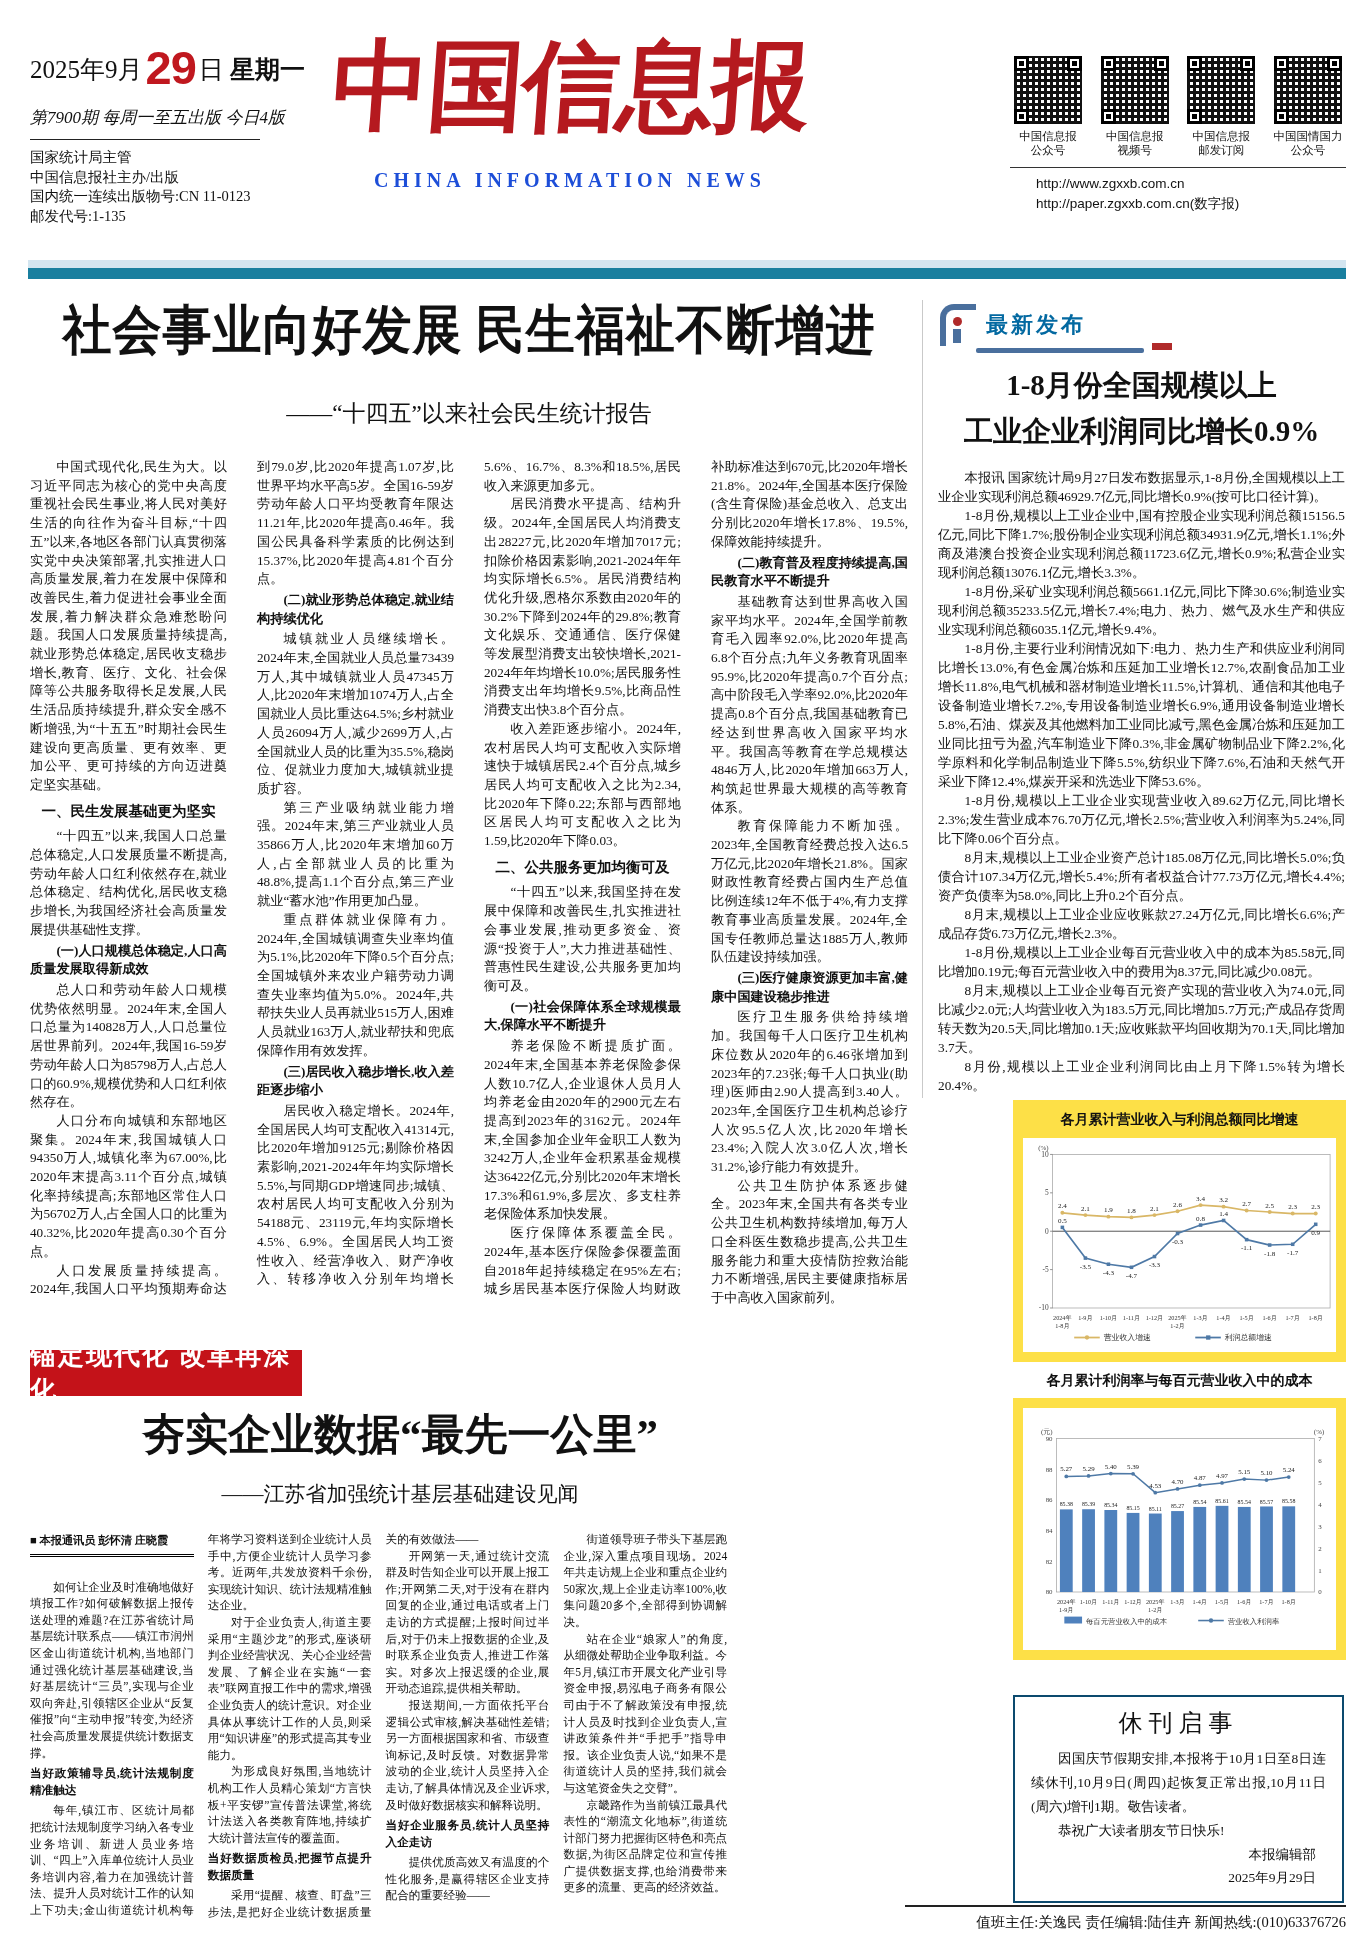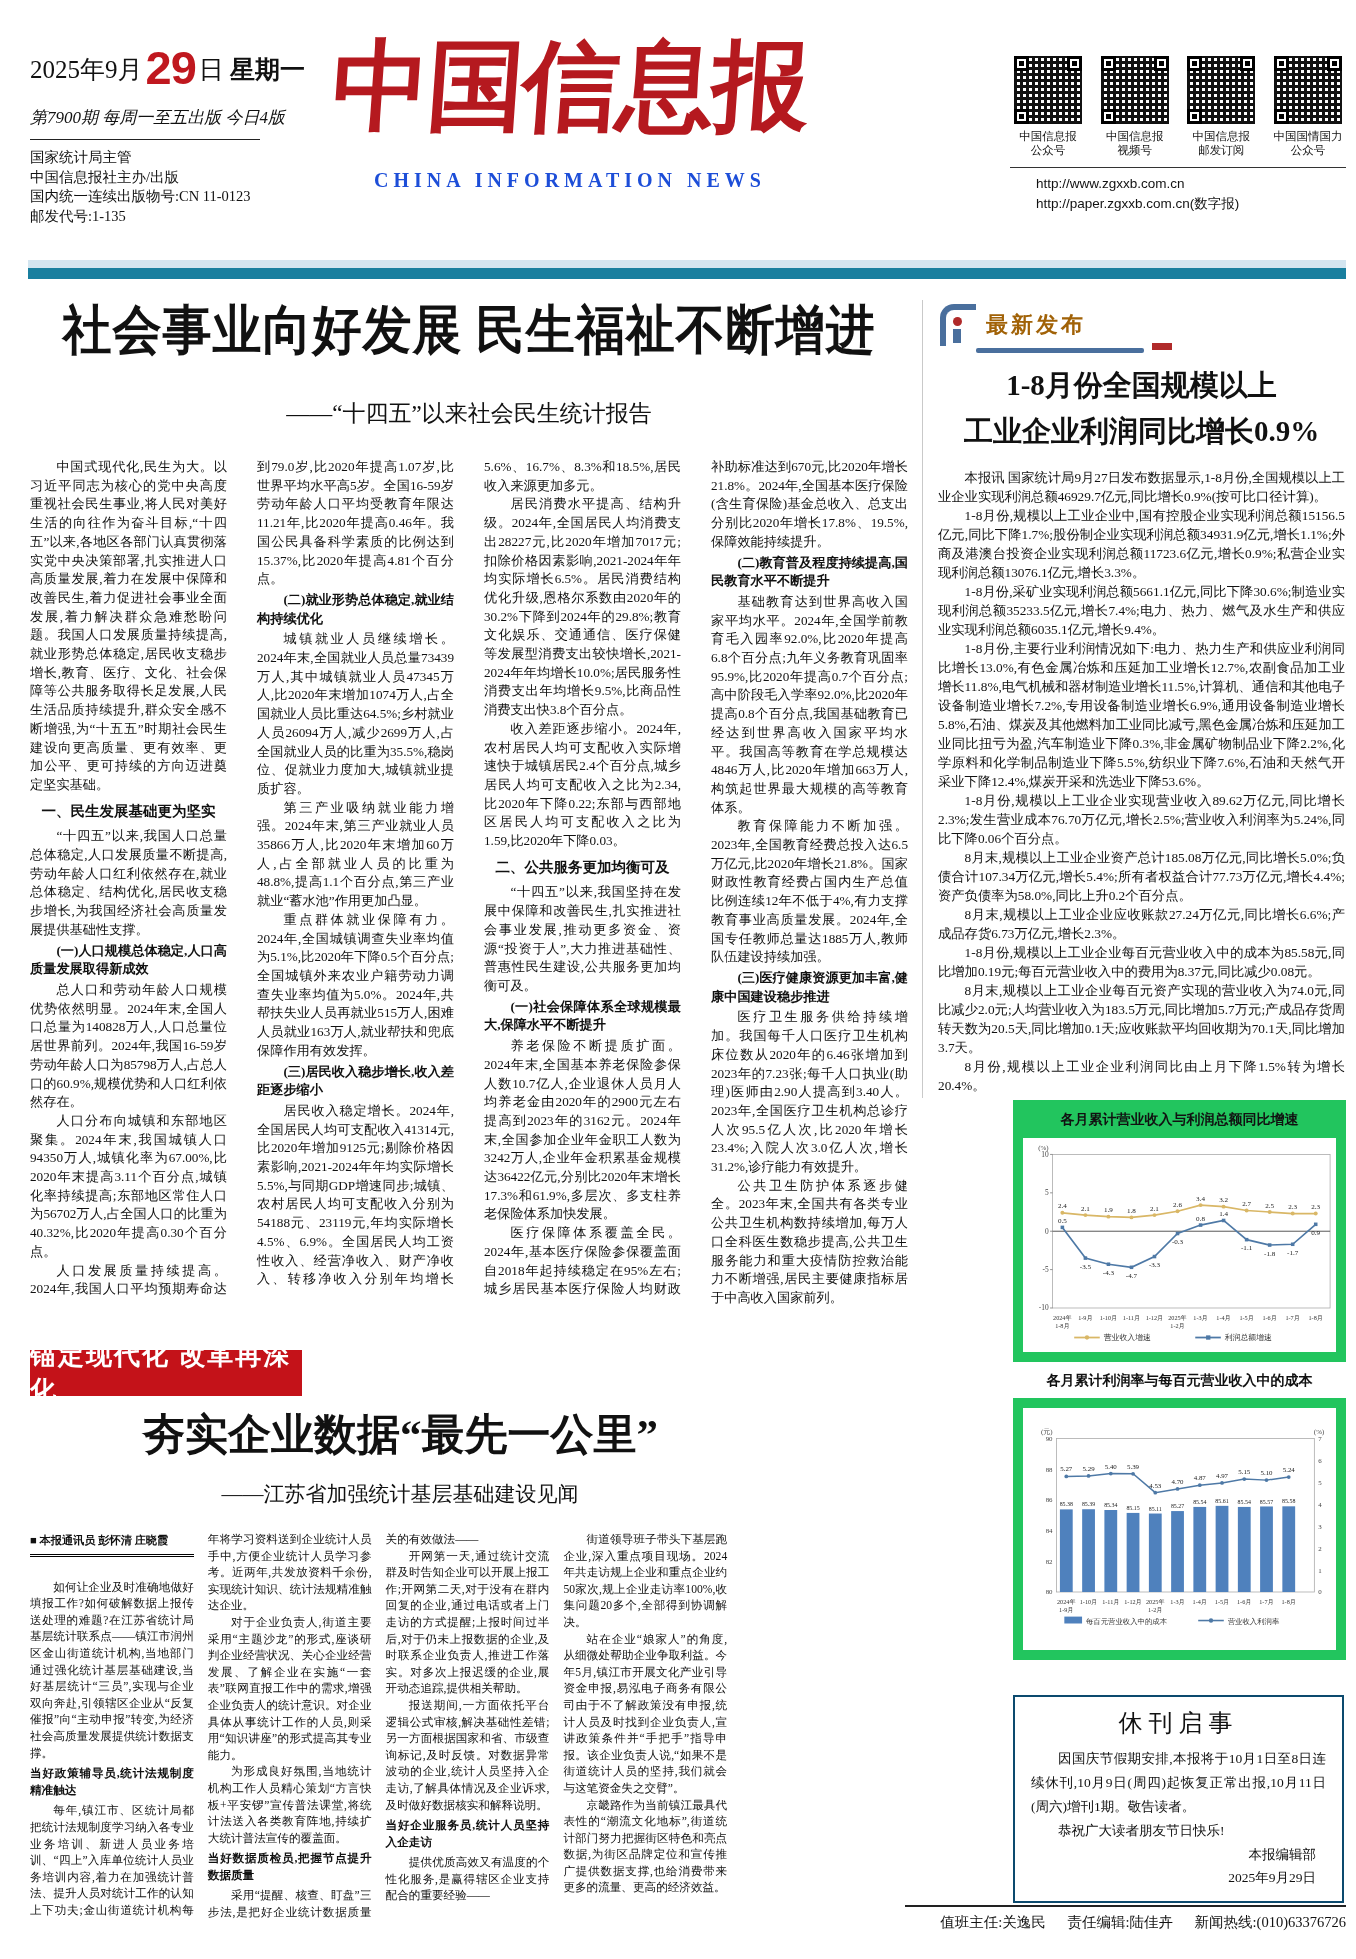--- a/index.html
+++ b/index.html
@@ -51,31 +51,31 @@
   .v-divider{left:922px;top:300px;height:798px;border-left:1px solid #c9c9c9;width:0;}
 
   
   .release-badge{left:940px;top:304px;width:300px;height:56px;}
   .ci-mark{position:absolute;left:0;top:0;width:40px;height:46px;}
   .ci-mark::before{content:"";position:absolute;left:0;top:0;width:30px;height:36px;
       border-left:6px solid #4a6f9d;border-top:6px solid #4a6f9d;border-radius:14px 0 0 0;}
   .ci-mark::after{content:"";position:absolute;left:13px;top:13px;width:9px;height:9px;border-radius:50%;background:#b02a2a;}
   .ci-stem{position:absolute;left:13px;top:25px;width:8px;height:14px;background:#4a6f9d;}
   .release-text{position:absolute;left:46px;top:6px;font-family:"Liberation Sans","DejaVu Sans",sans-serif;
-      font-weight:bold;font-size:22px;color:#a16207;letter-spacing:3px;white-space:nowrap;}
+      font-weight:bold;font-size:22px;color:#0369a1;letter-spacing:3px;white-space:nowrap;}
   .release-underline{position:absolute;left:36px;top:44px;width:168px;height:5px;background:#4a6f9d;border-radius:2px;}
   .release-reddash{position:absolute;left:212px;top:39px;width:20px;height:7px;background:#b02a2a;}
 
   .latest-headline{left:938px;top:362px;width:407px;text-align:center;font-size:29px;font-weight:900;line-height:46px;}
   .latest-article{left:938px;top:468px;width:407px;height:630px;font-size:13.3px;line-height:19px;
       text-align:justify;overflow:hidden;}
   .latest-article p{margin:0;text-indent:2em;}
 
   
-  .chart-box{left:1013px;width:333px;background:#22c55e;}
+  .chart-box{left:1013px;width:333px;background:#fde047;}
   .chart-box .chart-title{padding-top:11px;text-align:center;font-family:"Liberation Sans","DejaVu Sans",sans-serif;
       font-weight:bold;font-size:14px;}
   .chart-plot{position:absolute;left:10px;right:10px;bottom:10px;background:#fff;}
   #chartbox1{top:1100px;height:262px;}
   #chartbox1 .chart-plot{top:38px;}
   .chart-title-out{left:1013px;top:1372px;width:333px;text-align:center;
       font-family:"Liberation Sans","DejaVu Sans",sans-serif;font-weight:bold;font-size:14px;}
   #chartbox2{top:1398px;height:262px;}
   #chartbox2 .chart-plot{top:10px;}
   svg{display:block;width:100%;height:100%;}
@@ -96,21 +96,21 @@
   
   .notice-box{left:1013px;top:1695px;width:331px;height:208px;border:2px solid #0c4a6e;
       box-sizing:border-box;background:#fff;padding:10px 16px;}
   .notice-title{text-align:center;font-size:24px;letter-spacing:6px;margin-bottom:8px;}
   .notice-box p{margin:0;font-size:13.5px;line-height:24px;text-align:justify;text-indent:2em;}
   .notice-sign{text-align:right;font-size:13.5px;line-height:23px;padding-right:10px;}
 
   
   .footer-rule{left:905px;top:1905px;width:441px;border-top:2px solid #222;}
   .footer-credits{left:700px;top:1913px;width:646px;text-align:right;font-size:14.5px;white-space:nowrap;}
-  .footer-credits span{margin-left:18px;}
+  .footer-credits span{}
 </style>
 </head>
 <body>
 
 <div id="page">
 
   <div class="abs date-area">
     <div class="date-line">
       <span>2025年9月</span><span class="big-day">29</span><span>日</span>
       <span style="font-weight:bold;">星期一</span>

